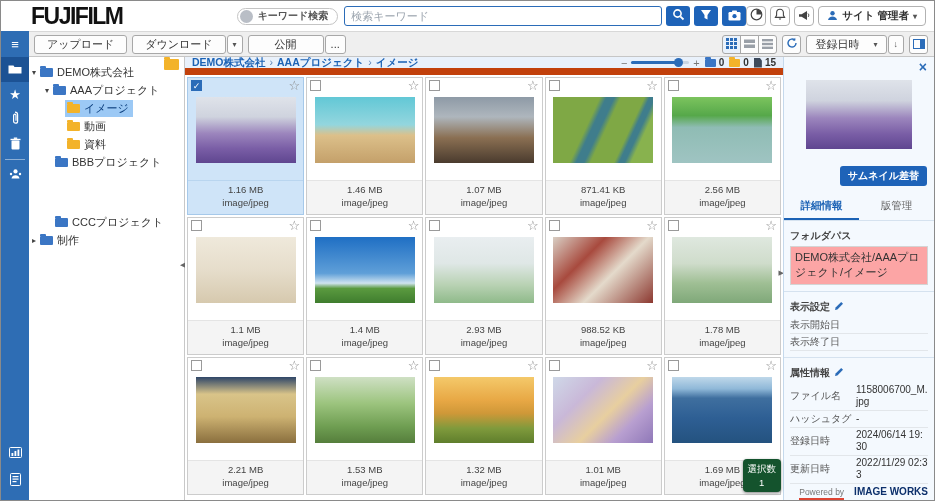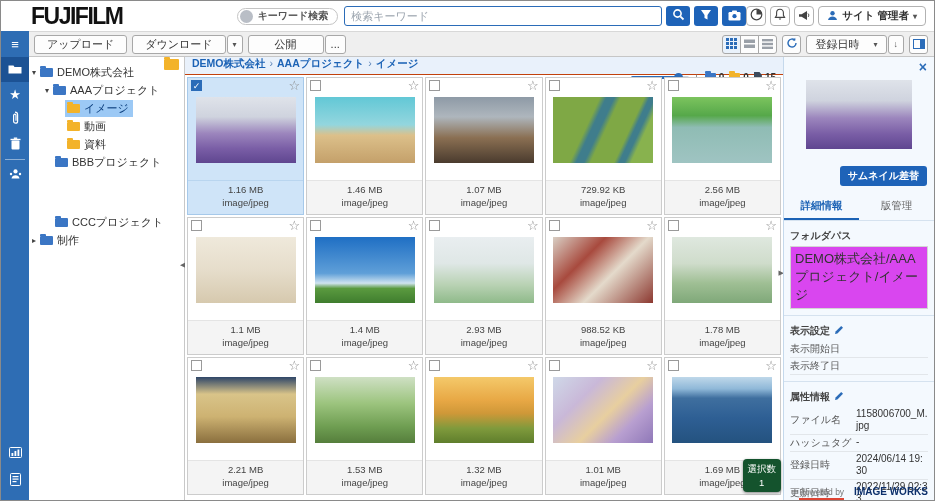--- a/index.html
+++ b/index.html
@@ -51,21 +51,21 @@
   .fold { width: 13px; height: 9px; border-radius: 1px; position: relative; flex: none; }
   .fold::before { content: ""; position: absolute; top: -2px; left: 0; width: 6px; height: 2px; border-radius: 1px 1px 0 0; background: inherit; }
   .fold.blue { background: #3b76c4; }
   .fold.yellow { background: #f3b32a; }
   .fold.small { width: 11px; height: 8px; }
   .collapse-left { position: absolute; left: 179px; top: 260px; font-size: 7px; color: #666; }
   .collapse-right { position: absolute; right: 150px; top: 268px; font-size: 7px; color: #666; }
 
   
   .main { position: absolute; left: 184px; top: 56px; width: 598px; bottom: 0; background: #fff; }
-  .crumbbar { height: 18px; background: #e9f1fb; border-bottom: 1px solid #c2410c; display: flex; align-items: flex-start; padding: 0 7px; font-size: 10.5px; color: #1b62b5; font-weight: bold; flex-direction: column; }
+  .crumbbar { height: 18px; background: #e9f1fb; border-bottom: 7px solid #c2410c; display: flex; align-items: center; padding: 0 7px; font-size: 10.5px; color: #1b62b5; font-weight: bold; }
   .crumbsep { margin: 0 4px; color: #5b84b8; font-weight: normal; }
   .crumb-right { margin-left: auto; display: flex; align-items: center; gap: 5px; font-weight: normal; }
   .slider { display: flex; align-items: center; gap: 4px; color: #777; font-size: 11px; }
   .track { width: 58px; height: 3px; background: #c9d6e4; border-radius: 2px; position: relative; }
   .fill { position: absolute; left: 0; top: 0; height: 3px; width: 78%; background: #2b6cb8; border-radius: 2px; }
   .tknob { position: absolute; left: 74%; top: -3px; width: 9px; height: 9px; border-radius: 50%; background: #2b6cb8; }
   .cnt { display: flex; align-items: center; gap: 3px; color: #333; font-size: 10px; font-weight: bold; }
   .fileico { width: 8px; height: 10px; background: #3c4a5c; clip-path: polygon(0 0, 70% 0, 100% 30%, 100% 100%, 0 100%); }
 
   .grid { position: absolute; top: 18px; left: 0; right: 0; bottom: 0; display: grid; grid-template-columns: repeat(5, 1fr); gap: 2px; padding: 2px; align-content: start; overflow: hidden; }
@@ -101,21 +101,21 @@
   .panel { position: absolute; right: 0; top: 56px; width: 151px; bottom: 0; background: #f4f9fe; border-left: 1px solid #c5d9ec; font-size: 10px; color: #333; }
   .pclose { position: absolute; top: 3px; right: 7px; color: #2b6cb8; font-size: 14px; font-weight: bold; cursor: pointer; line-height: 1; }
   .preview { width: 106px; height: 69px; margin: 23px auto 0; }
   .replace { display: block; margin: 17px 7px 0 auto; background: #1e63b8; color: #fff; font-size: 10px; font-weight: bold; border: none; border-radius: 3px; padding: 3px 8px; width: max-content; cursor: pointer; }
   .ptabs { display: flex; margin-top: 9px; border-bottom: 1px solid #d5e2ef; }
   .ptab { flex: 1; text-align: center; padding: 4px 0 5px; color: #666; cursor: pointer; font-size: 10.5px; }
   .ptab.active { color: #1b62b5; font-weight: bold; border-bottom: 2px solid #1b62b5; }
   .psec { padding: 5px 6px 0; }
   .plabel { font-weight: bold; color: #444; padding: 3px 0 3px; display: flex; align-items: center; gap: 4px; }
   .sect-top { border-top: 1px solid #d5e2ef; margin-top: 6px; }
-  .pathbox { background: #d946ef; border: 1px solid #d4d4d4; padding: 3px 4px; font-size: 13px; line-height: 1.4; color: #333; word-break: break-all; }
+  .pathbox { background: #fca5a5; border: 1px solid #d4d4d4; padding: 3px 4px; font-size: 11px; line-height: 1.4; color: #333; word-break: break-all; }
   .kv { display: flex; align-items: center; border-bottom: 1px solid #e2e6ea; min-height: 17px; padding: 1px 0; }
   .kv .k { width: 66px; flex: none; color: #555; }
   .kv .v { color: #333; word-break: break-all; line-height: 1.25; }
   .powered { position: absolute; bottom: 3px; right: 6px; font-size: 8.5px; color: #777; white-space: nowrap; }
   .powered .pb { border-bottom: 2px solid #d43; padding-bottom: 1px; }
   .powered .brand { color: #0c2f6b; font-weight: bold; font-size: 10px; margin-left: 10px; }
 </style>
 </head>
 <body>
 
@@ -411,21 +411,21 @@
             <div>image/jpeg</div>
           </div>
       </div>
       <div class="card">
         <div class="ctop">
             <span class="cb"></span>
             <span class="star">☆</span>
           </div>
         <div class="thumb t4"></div>
         <div class="cfoot">
-            <div>729.92 KB</div>
+            <div>871.41 KB</div>
             <div>image/jpeg</div>
           </div>
       </div>
       <div class="card">
         <div class="ctop">
             <span class="cb"></span>
             <span class="star">☆</span>
           </div>
         <div class="thumb t5"></div>
         <div class="cfoot">

